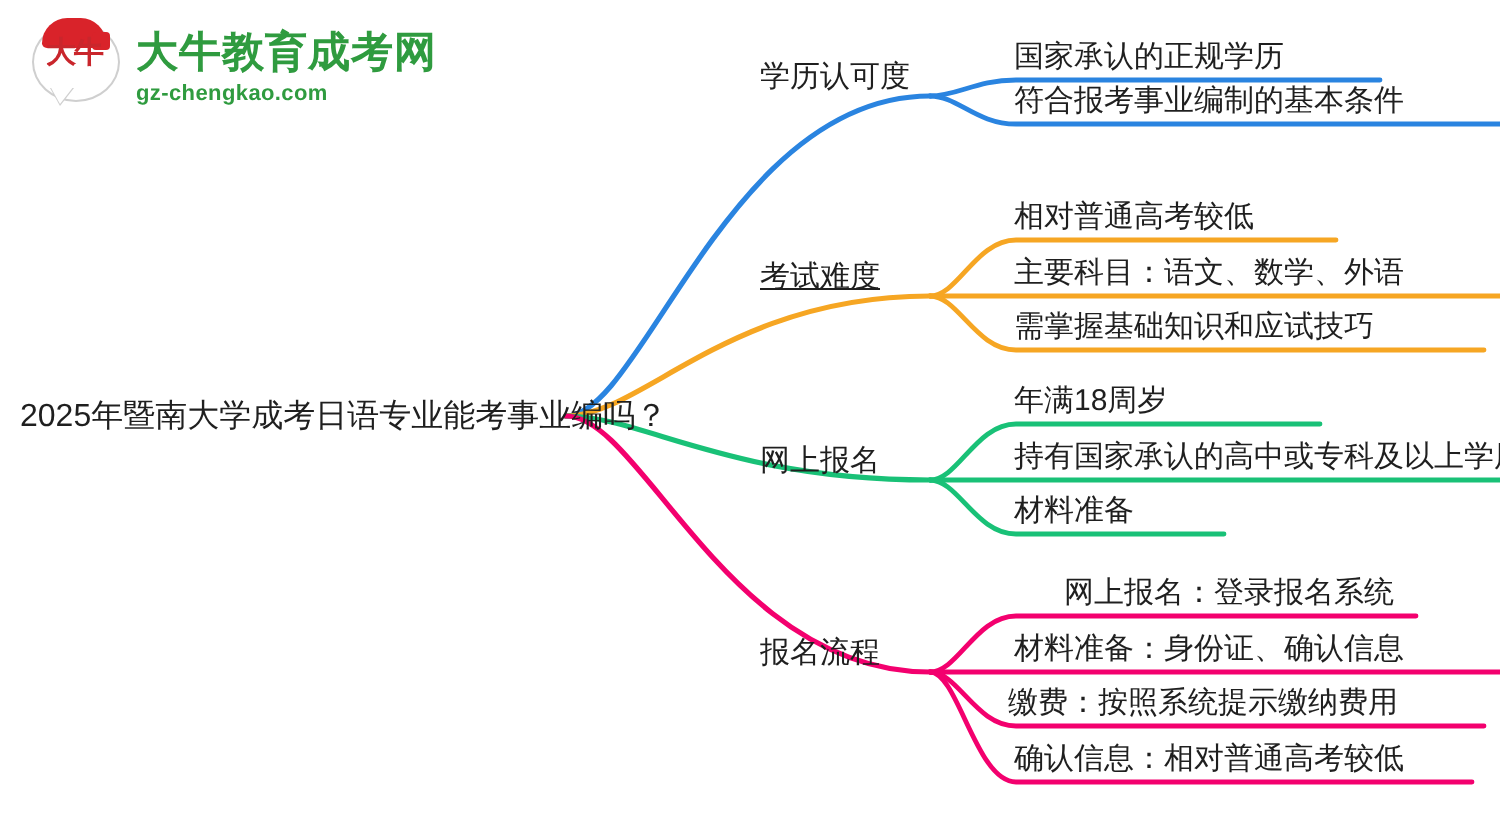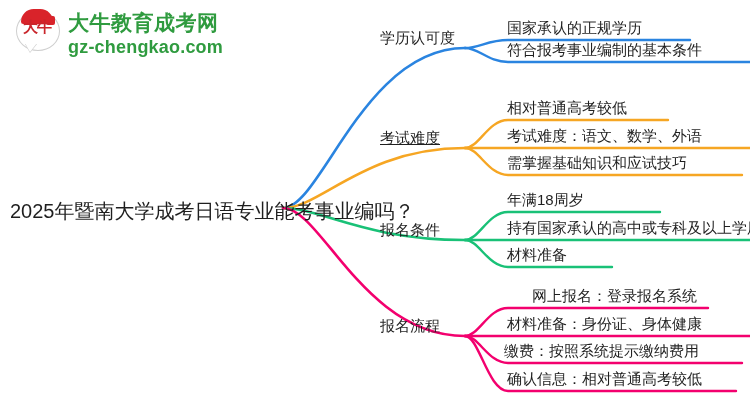--- a/index.html
+++ b/index.html
@@ -90,21 +90,21 @@
   }
   #logo-title {
     font-size: 21px;
     font-weight: bold;
     color: #2f9b3f;
     letter-spacing: 0.5px;
     white-space: nowrap;
   }
   #logo-url {
     margin-top: 5px;
-    font-size: 18px;
+    font-size: 11px;
     font-weight: bold;
     color: #2f9b3f;
     letter-spacing: 0.2px;
     white-space: nowrap;
   }
 
   
   #mindmap {
     position: absolute;
     left: 0;
@@ -119,21 +119,21 @@
     width: 750px;
     height: 410px;
   }
   .node-label {
     position: absolute;
     white-space: nowrap;
     color: #1f1f1f;
     font-family: "Liberation Sans", "DejaVu Sans", sans-serif;
   }
   #root-label {
-    font-size: 20px;
+    font-size: 16px;
     left: 10px;
     top: 198px;
     letter-spacing: 0px;
   }
   .branch-label {
     font-size: 15px;
   }
   .leaf-label {
     font-size: 15px;
   }
@@ -171,30 +171,30 @@
       <path d="M 283 208 C 321 208, 364 336, 465 336" fill="none" stroke="#f3006e" stroke-width="2.6" stroke-linecap="round" stroke-linejoin="round"></path>
       <path d="M 465 336 C 479 336, 488 308, 508 308 L 708 308" fill="none" stroke="#f3006e" stroke-width="2.4" stroke-linecap="round" stroke-linejoin="round"></path>
       <path d="M 465 336 C 479 336, 488 336, 508 336 L 750 336" fill="none" stroke="#f3006e" stroke-width="2.4" stroke-linecap="round" stroke-linejoin="round"></path>
       <path d="M 465 336 C 479 336, 488 363, 508 363 L 742 363" fill="none" stroke="#f3006e" stroke-width="2.4" stroke-linecap="round" stroke-linejoin="round"></path>
       <path d="M 465 336 C 479 336, 488 391, 508 391 L 736 391" fill="none" stroke="#f3006e" stroke-width="2.4" stroke-linecap="round" stroke-linejoin="round"></path>
     </svg>
   <div class="node-label" id="root-label">2025年暨南大学成考日语专业能考事业编吗？</div>
   <div id="branch-labels">
       <div class="node-label branch-label" style="left: 380px; top: 29px;">学历认可度</div>
       <div class="node-label branch-label" style="left: 380px; top: 129px; text-decoration: underline;">考试难度</div>
-      <div class="node-label branch-label" style="left: 380px; top: 221px;">报名条件</div>
+      <div class="node-label branch-label" style="left: 380px; top: 221px;">网上报名</div>
       <div class="node-label branch-label" style="left: 380px; top: 317px;">报名流程</div>
     </div>
   <div id="leaf-labels">
       <div class="node-label leaf-label" style="left: 507px; top: 19px;">国家承认的正规学历</div>
       <div class="node-label leaf-label" style="left: 507px; top: 41px;">符合报考事业编制的基本条件</div>
       <div class="node-label leaf-label" style="left: 507px; top: 99px;">相对普通高考较低</div>
-      <div class="node-label leaf-label" style="left: 507px; top: 127px;">考试难度：语文、数学、外语</div>
+      <div class="node-label leaf-label" style="left: 507px; top: 127px;">主要科目：语文、数学、外语</div>
       <div class="node-label leaf-label" style="left: 507px; top: 154px;">需掌握基础知识和应试技巧</div>
       <div class="node-label leaf-label" style="left: 507px; top: 191px;">年满18周岁</div>
       <div class="node-label leaf-label" style="left: 507px; top: 219px;">持有国家承认的高中或专科及以上学历</div>
       <div class="node-label leaf-label" style="left: 507px; top: 246px;">材料准备</div>
       <div class="node-label leaf-label" style="left: 532px; top: 287px;">网上报名：登录报名系统</div>
-      <div class="node-label leaf-label" style="left: 507px; top: 315px;">材料准备：身份证、身体健康</div>
+      <div class="node-label leaf-label" style="left: 507px; top: 315px;">材料准备：身份证、确认信息</div>
       <div class="node-label leaf-label" style="left: 504px; top: 342px;">缴费：按照系统提示缴纳费用</div>
       <div class="node-label leaf-label" style="left: 507px; top: 370px;">确认信息：相对普通高考较低</div>
     </div>
 </div>
 
 </body></html>

